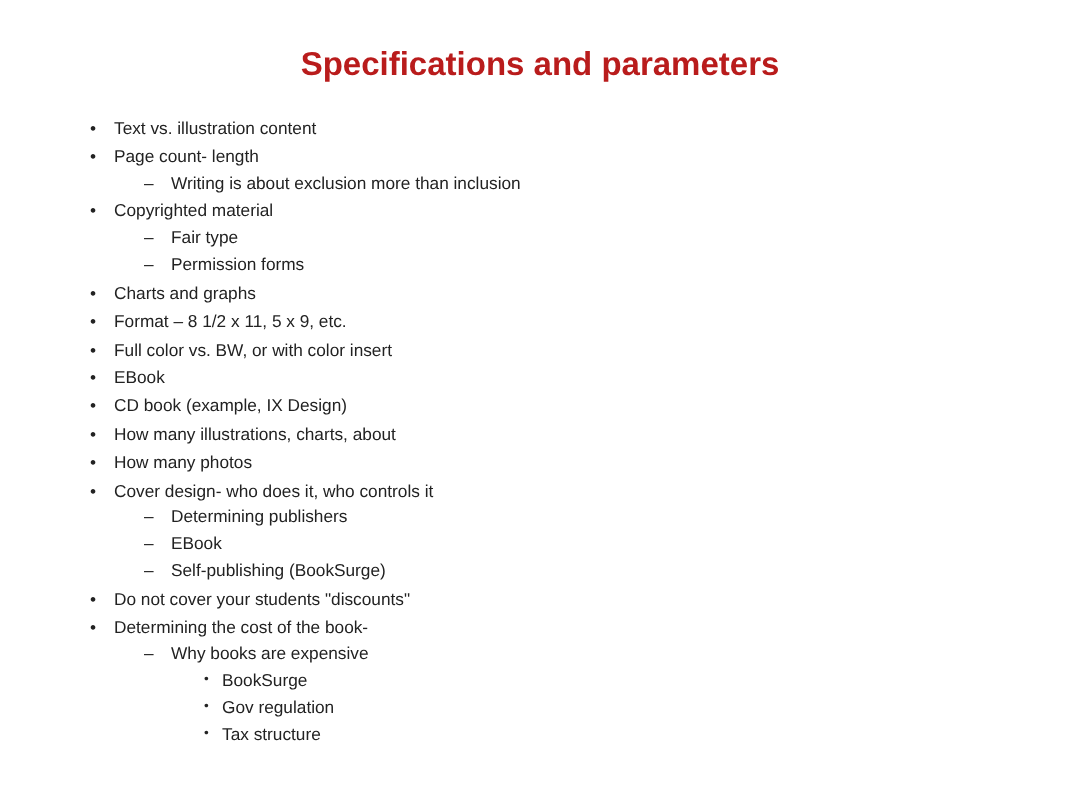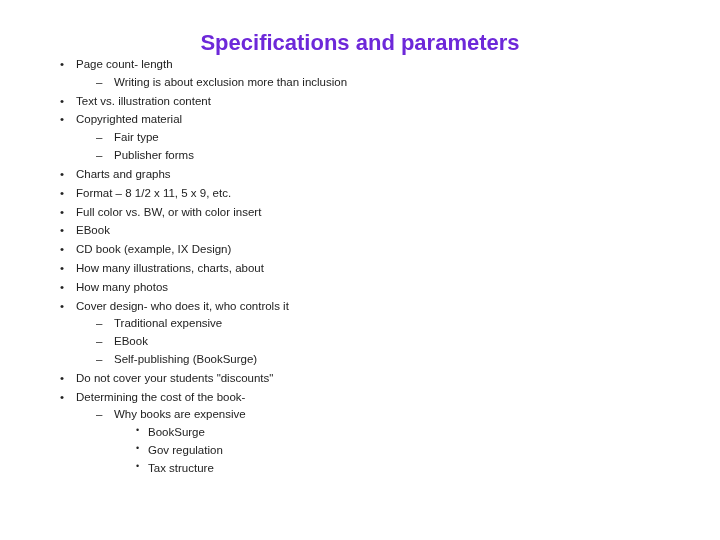--- a/index.html
+++ b/index.html
@@ -22,21 +22,22 @@
       width: 720px;
       height: 540px;
       padding: 30px 60px 20px 60px;
       position: relative;
     }
 
     h1 {
       text-align: center;
       font-size: 22px;
       font-weight: bold;
-      color: #6d28d9;
+      color: #b91c1c;
+      margin-bottom: 22px;
       font-family: Arial, Helvetica, sans-serif;
     }
 
     .content {
       font-size: 11.5px;
       line-height: 1.55;
       color: #222;
     }
 
     ul.main-list {
@@ -94,37 +95,37 @@
       font-size: 9px;
     }
   </style>
 </head>
 <body>
 
 <div class="slide">
   <h1>Specifications and parameters</h1>
   <div class="content">
     <ul class="main-list" id="main-list">
-    <li>Page count- length<ul class="sub-list">
+    <li>Text vs. illustration content</li>
+        <li>Page count- length<ul class="sub-list">
             <li>Writing is about exclusion more than inclusion</li>
           </ul></li>
-        <li>Text vs. illustration content</li>
         <li>Copyrighted material<ul class="sub-list">
             <li>Fair type</li>
-            <li>Publisher forms</li>
+            <li>Permission forms</li>
           </ul></li>
         <li>Charts and graphs</li>
         <li>Format – 8 1/2 x 11,   5 x 9, etc.</li>
         <li>Full color vs. BW, or with color insert</li>
         <li>EBook</li>
         <li>CD book (example, IX Design)</li>
         <li>How many illustrations, charts, about</li>
         <li>How many photos</li>
         <li>Cover design- who does it, who controls it<ul class="sub-list">
-            <li>Traditional expensive</li>
+            <li>Determining publishers</li>
             <li>EBook</li>
             <li>Self-publishing (BookSurge)</li>
           </ul></li>
         <li>Do not cover your students "discounts"</li>
         <li>Determining the cost of the book-<ul class="sub-list">
             <li>Why books are expensive<ul class="sub-sub-list">
                 <li>BookSurge</li>
                 <li>Gov regulation</li>
                 <li>Tax structure</li>
               </ul></li>

